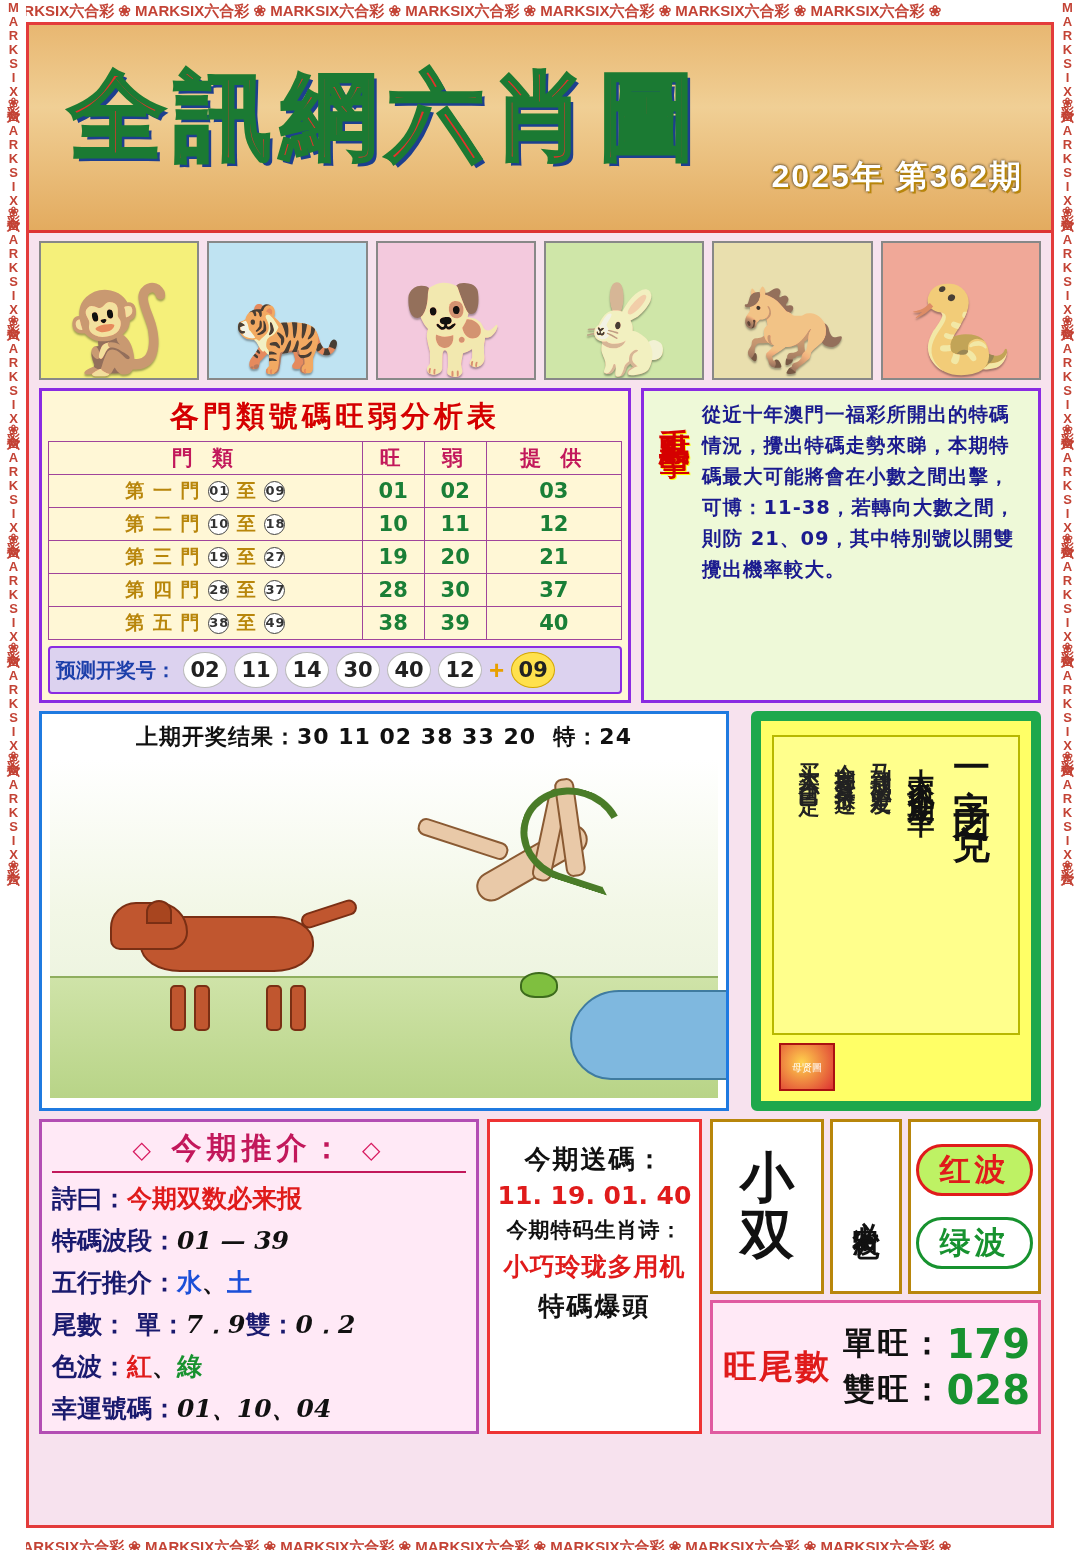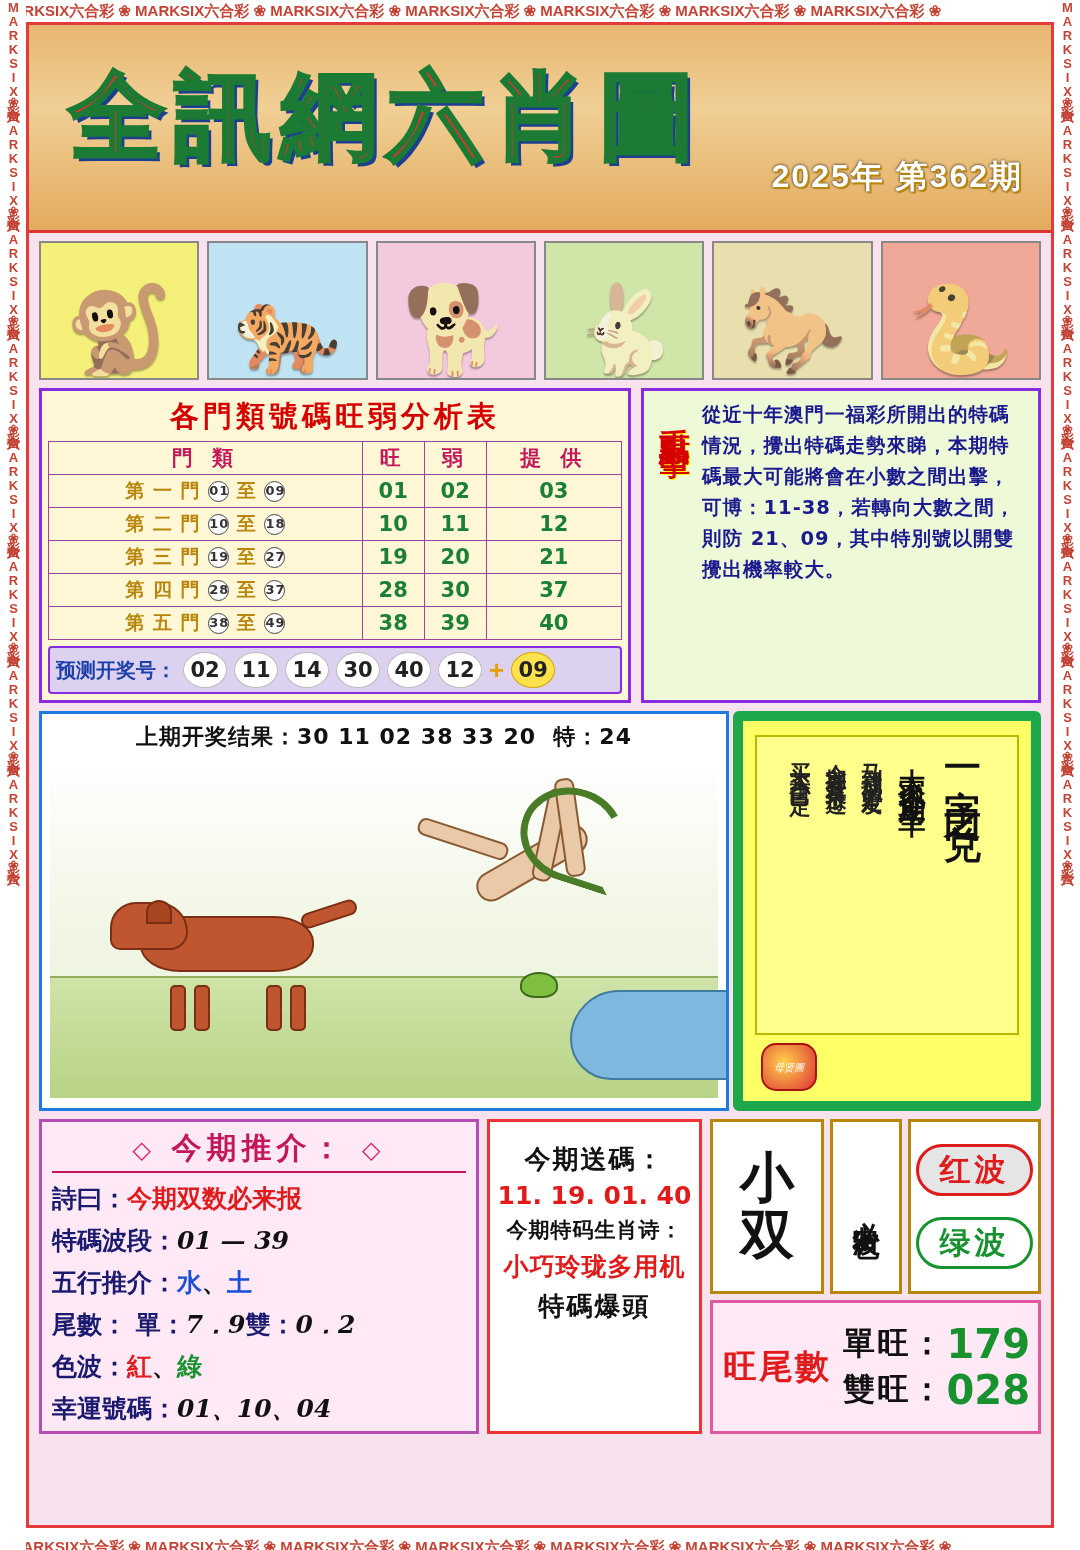--- a/index.html
+++ b/index.html
@@ -146,21 +146,21 @@
     font-family:"DejaVu Sans", sans-serif;
     padding-top:4px;
   }
   .notebox .ntext{
     flex:1;font-size:19.5px;line-height:31px;color:#1b1b8f;
     font-family:"DejaVu Sans", sans-serif;font-weight:bold;
     letter-spacing:1px;
   }
 
   
-  .picrow{display:flex;padding:8px 10px 0;gap:4px;box-sizing:border-box;}
+  .picrow{display:flex;padding:8px 10px 0;gap:22px;box-sizing:border-box;}
   .picbox{
     width:690px;height:400px;border:3px solid #1f7ae0;background:#fff;
     box-sizing:border-box;position:relative;overflow:hidden;
   }
   .lastres{
     text-align:center;font-size:22px;font-weight:bold;color:#111;
     padding:8px 0 0;font-family:"DejaVu Sans", sans-serif;letter-spacing:1px;
   }
   .scene{
     position:absolute;left:8px;right:8px;top:46px;bottom:10px;
@@ -201,23 +201,23 @@
   .vline{
     writing-mode:vertical-rl;text-orientation:upright;
     font-size:27px;font-weight:bold;color:#111;letter-spacing:7px;
     font-family:"DejaVu Serif", serif;
   }
   .vline.big{font-size:37px;letter-spacing:12px;}
   .vline.small{font-size:21px;letter-spacing:5px;color:#222;}
   .stamp{
     position:absolute;left:18px;bottom:10px;width:52px;height:44px;
     background:radial-gradient(circle at 40% 40%,#ffd24d,#d33);
-    border-radius:15px;border:2px solid #a11;
+    border-radius:0;border:2px solid #a11;
     color:#fff;font-size:10px;display:flex;align-items:center;justify-content:center;
-    text-align:center;line-height:11px;font-style:italic;
+    text-align:center;line-height:11px;
   }
 
   
   .bottom{display:flex;padding:8px 10px 10px;gap:8px;box-sizing:border-box;}
   .recbox{
     width:440px;border:3px solid #b34db3;background:#ffe9f6;
     box-sizing:border-box;padding:6px 10px;
   }
   .rec-title{
     text-align:center;font-size:30px;font-weight:bold;color:#c2185b;
@@ -267,21 +267,21 @@
   .wavebox{
     flex:1;border:3px solid #b8860b;background:#fff;
     display:flex;flex-direction:column;align-items:center;justify-content:space-evenly;
   }
   .wave{
     width:88%;height:46px;border-radius:26px;
     display:flex;align-items:center;justify-content:center;
     font-size:31px;font-weight:bold;color:#fff;letter-spacing:4px;
     font-family:"DejaVu Sans", sans-serif;
   }
-  .wave.red{background:#e5e5e5; color:#e01b1b;border:3px solid #e01b1b;}
+  .wave.red{background:#bef264; color:#e01b1b;border:3px solid #e01b1b;}
   .wave.green{background:#fff;color:#17922f;border:3px solid #17922f;}
   .rbot{
     flex:1;border:3px solid #e05aa0;background:#ffe9f6;
     display:flex;align-items:center;padding:4px 8px;box-sizing:border-box;gap:10px;
   }
   .rbot .lbl{
     font-size:34px;font-weight:bold;color:#e01b1b;letter-spacing:2px;
     font-family:"DejaVu Sans", sans-serif;line-height:1.15;width:112px;text-align:center;
   }
   .rbot .rows{flex:1;}

